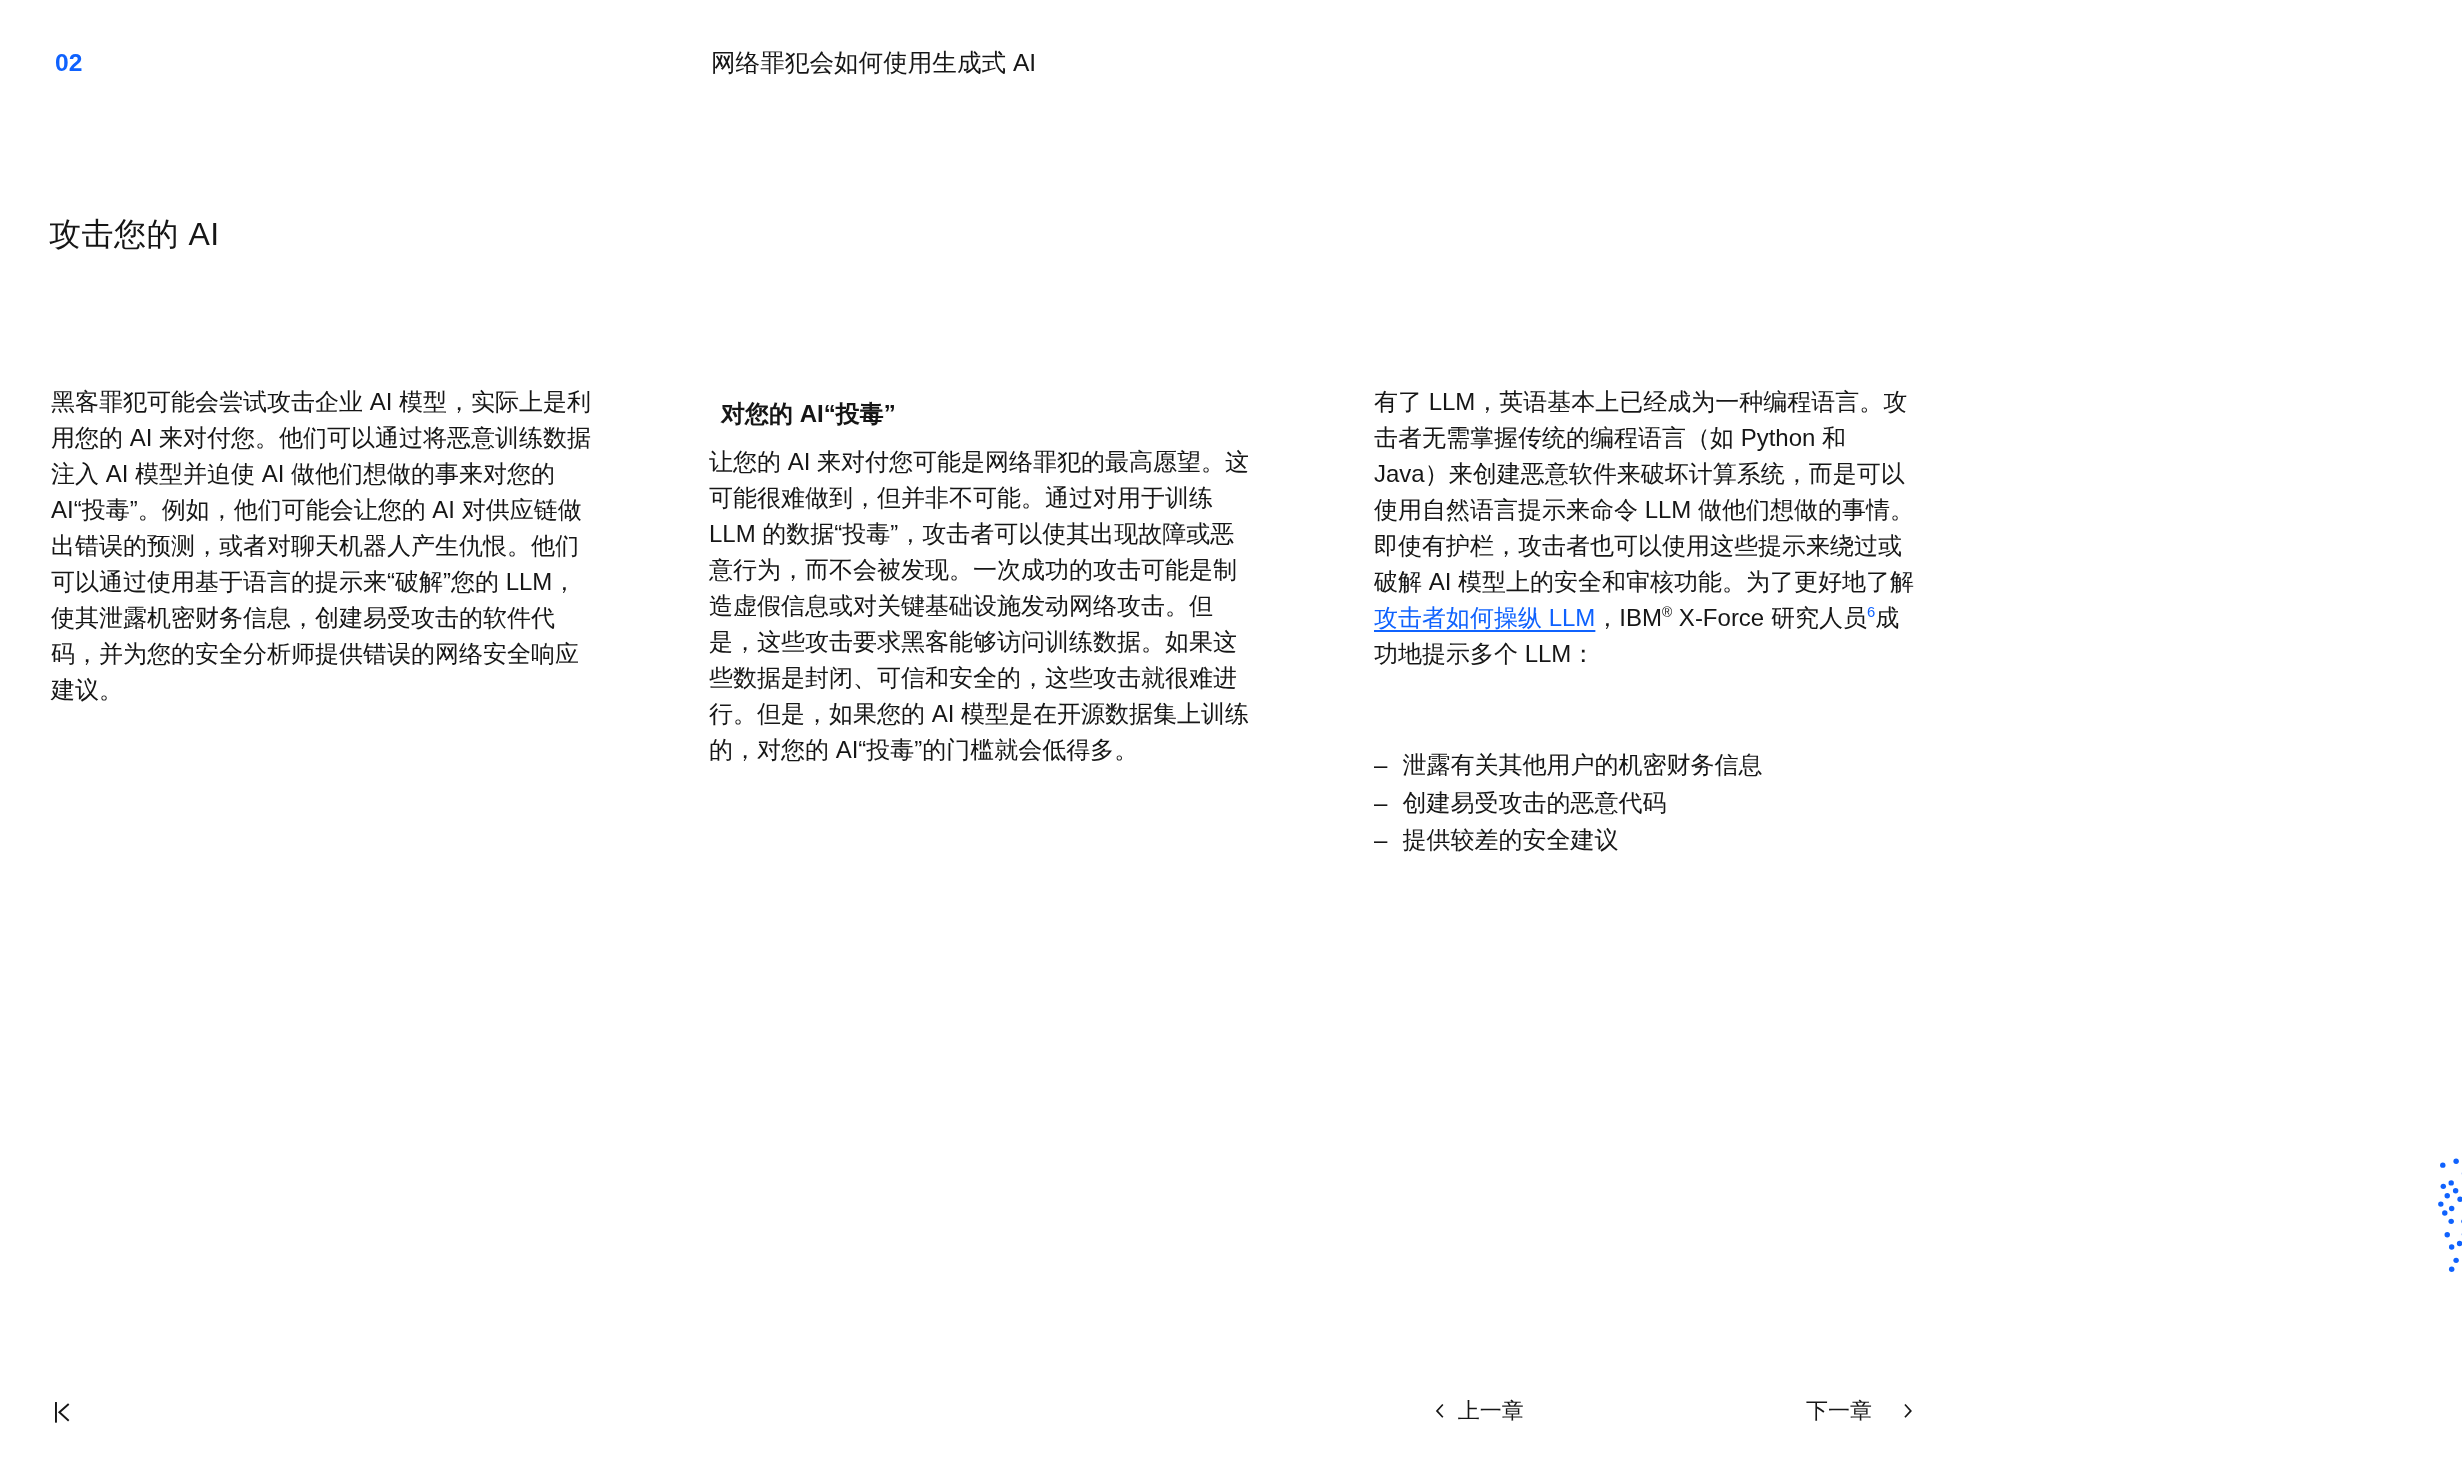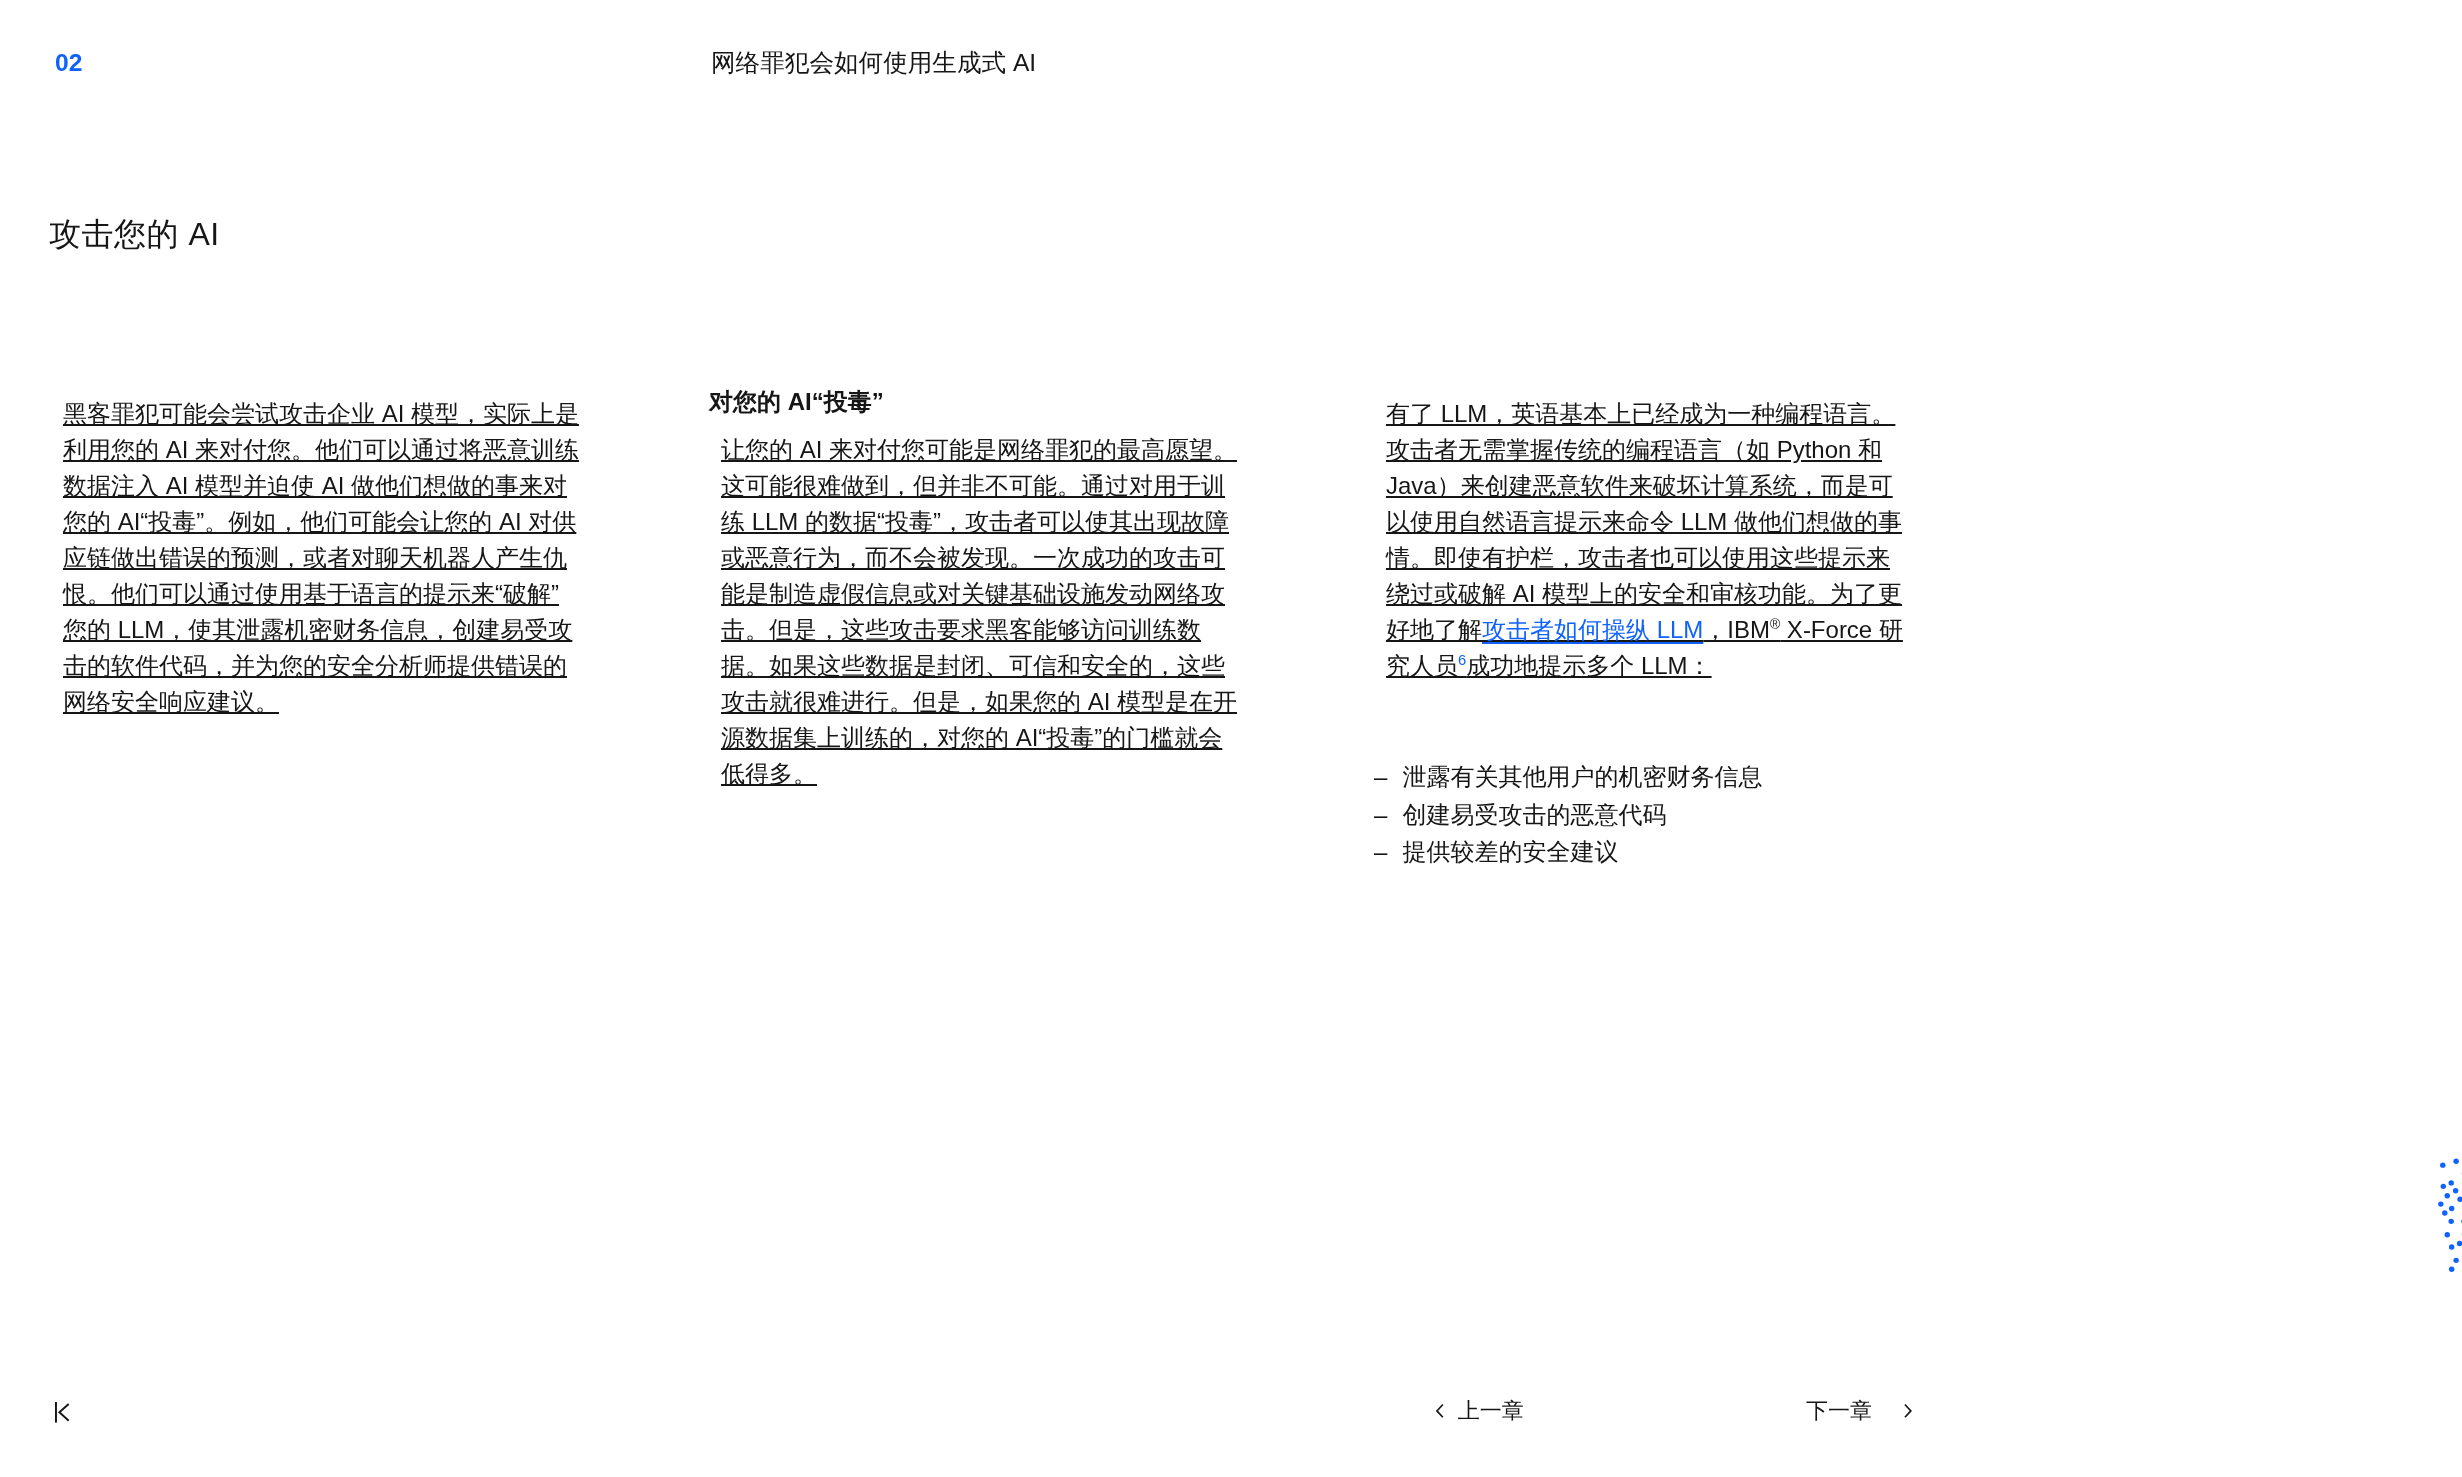--- a/index.html
+++ b/index.html
@@ -34,24 +34,24 @@
   }
   .col {
     position: absolute; top: 384px; width: 542px;
     font-size: 24px; line-height: 36px;
     text-align: left;
   }
   .col-1 { left: 51px; }
   .col-2 { left: 709px; }
   .col-3 { left: 1374px; }
   .col h3 {
-    margin: 0; padding: 0;
+    margin: 12px; padding: 0;
     font-size: 24px; line-height: 36px; font-weight: 700;
   }
-  .col p { margin: 12px; padding: 0; text-decoration: underline; }
+  .col p { margin: 0; padding: 0; }
   .inline-link {
     color: var(--color-accent, #0f62fe);
     text-decoration: underline;
     text-decoration-thickness: 2px;
     text-underline-offset: 4.4px;
     cursor: pointer;
   }
   sup.footnote {
     color: var(--color-accent, #0f62fe);
     font-size: 14.8px;

